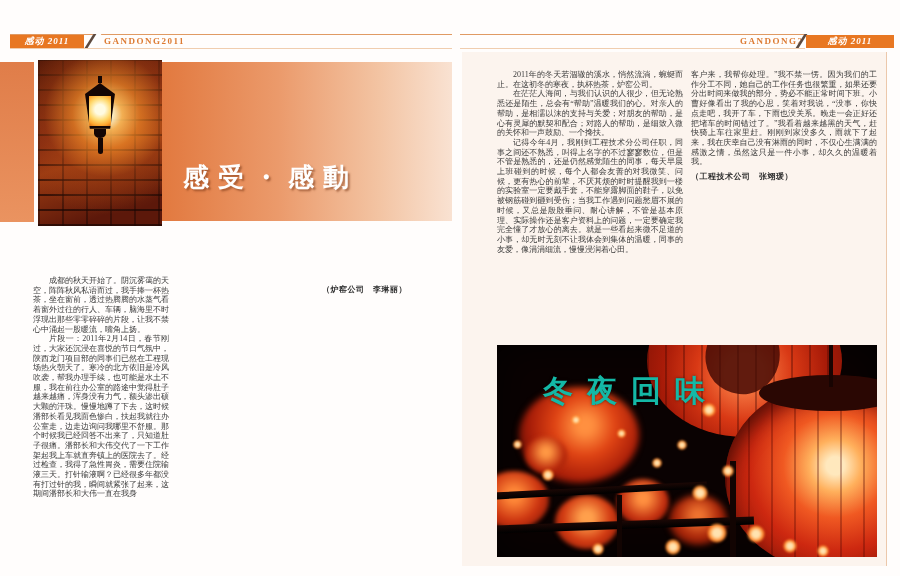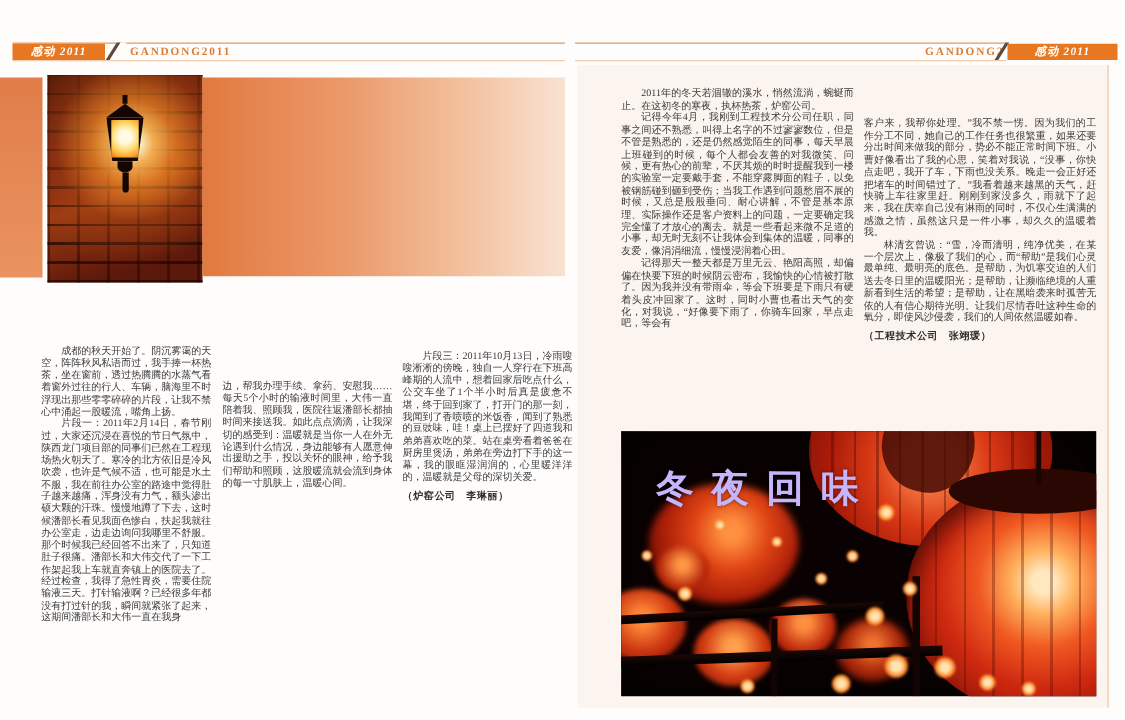--- a/index.html
+++ b/index.html
@@ -40,21 +40,21 @@
   .banner-gradient{position:absolute;left:162px;top:62px;width:290px;height:159px;
     background:linear-gradient(to right,#e2793f 0%,#eb9a6b 40%,#f3c4a3 75%,#f9e2d2 100%);}
   .banner-title{position:absolute;left:183px;top:160px;color:#fff;
     font:bold 26px "Liberation Serif","DejaVu Serif",serif;letter-spacing:9px;white-space:nowrap;
     text-shadow:2px 2px 2px rgba(120,55,22,.55);}
 
   
   .col{position:absolute;font-size:8px;line-height:9.7px;color:#3a3a3a;
     text-align:justify;word-break:break-all;}
   .col p{margin:0;text-indent:2em;}
-  .col p.flush{text-indent:0;margin-top:24px;}
+  .col p.flush{text-indent:0;}
   .byline{margin-top:5px;text-align:left;font-size:8px;line-height:10px;
     color:#2e2e2e;font-weight:bold;letter-spacing:.5px;padding-right:4px;}
 
   .lcol1{left:33px;top:276px;width:136px;}
   .lcol2{left:178px;top:280px;width:136px;}
   .lcol3{left:322px;top:280px;width:136px;}
 
   .right-page{position:absolute;left:462px;top:52px;width:424px;height:514px;
     background:#fcf4ee;border-right:1px solid #ecc8ab;}
   .rcol1{left:497px;top:70px;width:186px;}
@@ -92,21 +92,21 @@
     background:radial-gradient(circle at 50% 42%, #f07430 0 5px, #a82408 22px, #5c0f04 38px);}
   .lan-s5{left:28px;top:92px;width:42px;height:36px;filter:blur(2px);
     background:radial-gradient(circle at 50% 42%, #ff9844 0 4px, #bb2a0c 18px, #661104 30px);}
   .dot{position:absolute;border-radius:50%;filter:blur(1px);
     background:radial-gradient(circle,#ffe3b0 0 28%,#ff8c2e 55%,rgba(255,90,20,0) 75%);}
   .rail{position:absolute;background:linear-gradient(#1c0805,#000);}
   .rail1{left:-5px;top:142px;width:215px;height:7px;transform:rotate(-3deg);}
   .rail2{left:-5px;top:176px;width:262px;height:8px;transform:rotate(-2deg);}
   .pole1{position:absolute;left:233px;top:116px;width:6px;height:96px;background:#120402;}
   .pole2{position:absolute;left:120px;top:150px;width:5px;height:62px;background:#120402;}
-  .photo-title{position:absolute;left:28px;top:26px;color:#c4b5fd;white-space:nowrap;
+  .photo-title{position:absolute;left:46px;top:26px;color:#14b8a6;white-space:nowrap;
     font:bold 30px "Liberation Sans","DejaVu Sans",sans-serif;letter-spacing:14px;
     text-shadow:0 0 3px rgba(0,0,0,.5);}
 </style>
 </head>
 <body>
 
 <div class="spread">
 
   <div class="hdr-line" style="left:10px;top:34px;width:442px;"></div>
   <div class="hdr-subline" style="left:10px;top:48px;width:442px;"></div>
@@ -126,41 +126,39 @@
   <div class="brick-photo">
     <div class="lamp">
       <div class="lamp-finial"></div>
       <div class="lamp-cap"></div>
       <div class="lamp-glass"></div>
       <div class="lamp-bottom"></div>
       <div class="lamp-bracket"></div>
     </div>
   </div>
   <div class="banner-gradient"></div>
+  <div class="banner-title">感受・感動</div>
 
   <div class="col lcol1">
       <p>成都的秋天开始了。阴沉雾霭的天空，阵阵秋风私语而过，我手捧一杯热茶，坐在窗前，透过热腾腾的水蒸气看着窗外过往的行人、车辆，脑海里不时浮现出那些零零碎碎的片段，让我不禁心中涌起一股暖流，嘴角上扬。</p>
-      <p>片段一：2011年2月14日，春节刚过，大家还沉浸在喜悦的节日气氛中，陕西龙门项目部的同事们已然在工程现场热火朝天了。寒冷的北方依旧是冷风吹袭，也许是气候不适，也可能是水土不服，我在前往办公室的路途中觉得肚子越来越痛，浑身没有力气，额头渗出硕大颗的汗珠。慢慢地蹲了下去，这时候潘部长看见我面色惨白，扶起我就往办公室走，边走边询问我哪里不舒服。那个时候我已经回答不出来了，只知道肚子很痛。潘部长和大伟交代了一下工作架起我上车就直奔镇上的医院去了。经过检查，我得了急性胃炎，需要住院输液三天。打针输液啊？已经很多年都没有打过针的我，瞬间就紧张了起来，这期间潘部长和大伟一直在我身</p>
+      <p>片段一：2011年2月14日，春节刚过，大家还沉浸在喜悦的节日气氛中，陕西龙门项目部的同事们已然在工程现场热火朝天了。寒冷的北方依旧是冷风吹袭，帮我办理手续，也可能是水土不服，我在前往办公室的路途中觉得肚子越来越痛，浑身没有力气，额头渗出硕大颗的汗珠。慢慢地蹲了下去，这时候潘部长看见我面色惨白，扶起我就往办公室走，边走边询问我哪里不舒服。那个时候我已经回答不出来了，只知道肚子很痛。潘部长和大伟交代了一下工作架起我上车就直奔镇上的医院去了。经过检查，我得了急性胃炎，需要住院输液三天。打针输液啊？已经很多年都没有打过针的我，瞬间就紧张了起来，这期间潘部长和大伟一直在我身</p>
     </div>
   <div class="col lcol2">
-      <p class="flush">边，帮我办理手续、拿药、安慰我……每天5个小时的输液时间里，大伟一直陪着我、照顾我，医院往返潘部长都抽时间来接送我。如此点点滴滴，让我深切的感受到：温暖就是当你一人在外无论遇到什么情况，身边能够有人愿意伸出援助之手，投以关怀的眼神，给予我们帮助和照顾，这股暖流就会流到身体的每一寸肌肤上，温暖心间。</p>
     </div>
   <div class="col lcol3">
-    <p>片段三：2011年10月13日，冷雨嗖嗖淅淅的傍晚，独自一人穿行在下班高峰期的人流中，想着回家后吃点什么，公交车坐了1个半小时后真是疲惫不堪，终于回到家了，打开门的那一刻，我闻到了香喷喷的米饭香，闻到了熟悉的豆豉味，哇！桌上已摆好了四道我和弟弟喜欢吃的菜。站在桌旁看着爸爸在厨房里煲汤，弟弟在旁边打下手的这一幕，我的眼眶湿润润的，心里暖洋洋的，温暖就是父母的深切关爱。</p>
       <div class="byline">（炉窑公司　李琳丽）</div>
   </div>
 
   <div class="col rcol1">
       <p>2011年的冬天若涸辙的溪水，悄然流淌，蜿蜒而止。在这初冬的寒夜，执杯热茶，炉窑公司。</p>
+      <p>在茫茫人海间，与我们认识的人很少，但无论熟悉还是陌生，总会有“帮助”温暖我们的心。对亲人的帮助，是相濡以沫的支持与关爱；对朋友的帮助，是心有灵犀的默契和配合；对路人的帮助，是细致入微的关怀和一声鼓励、一个搀扶。</p>
       <p>记得今年4月，我刚到工程技术分公司任职，同事之间还不熟悉，叫得上名字的不过寥寥数位，但是不管是熟悉的，还是仍然感觉陌生的同事，每天早晨上班碰到的时候，每个人都会友善的对我微笑、问候，更有热心的前辈，不厌其烦的时时提醒我到一楼的实验室一定要戴手套，不能穿露脚面的鞋子，以免被钢筋碰到砸到受伤；当我工作遇到问题愁眉不展的时候，又总是殷殷垂问、耐心讲解，不管是基本原理、实际操作还是客户资料上的问题，一定要确定我完全懂了才放心的离去。就是一些看起来微不足道的小事，却无时无刻不让我体会到集体的温暖，同事的友爱，像涓涓细流，慢慢浸润着心田。</p>
-      <p>记得那天一整天都是万里无云、艳阳高照，却偏偏在快要下班的时候阴云密布，我愉快的心情被打散了。因为我并没有带雨伞，等会下班要是下雨只有硬着头皮冲回家了。这时，同时小曹也看出天气的变化，对我说，“好像要下雨了，你骑车回家，早点走吧，等会有</p>
     </div>
   <div class="col rcol2">
     <p class="flush">客户来，我帮你处理。”我不禁一愣。因为我们的工作分工不同，她自己的工作任务也很繁重，如果还要分出时间来做我的部分，势必不能正常时间下班。小曹好像看出了我的心思，笑着对我说，“没事，你快点走吧，我开了车，下雨也没关系。晚走一会正好还把堵车的时间错过了。”我看着越来越黑的天气，赶快骑上车往家里赶。刚刚到家没多久，雨就下了起来，我在庆幸自己没有淋雨的同时，不仅心生满满的感激之情，虽然这只是一件小事，却久久的温暖着我。</p>
-      <p>林清玄曾说：“雪，冷而清明，纯净优美，在某一个层次上，像极了我们的心，而“帮助”是我们心灵最单纯、最明亮的底色。是帮助，为饥寒交迫的人们送去冬日里的温暖阳光；是帮助，让濒临绝境的人重新看到生活的希望；是帮助，让在黑暗袭来时孤苦无依的人有信心期待光明。让我们尽情吞吐这种生命的氧分，即使风沙侵袭，我们的人间依然温暖如春。</p>
       <div class="byline">（工程技术公司　张翊瑗）</div>
   </div>
 
   <div class="photo">
     <div class="lan lan-top"></div>
     <div class="lan lan-big"></div>
     <div class="lan lan-mid"></div>
     <div class="lan lan-s1"></div>
     <div class="lan lan-s2"></div>
     <div class="lan lan-s3"></div>

